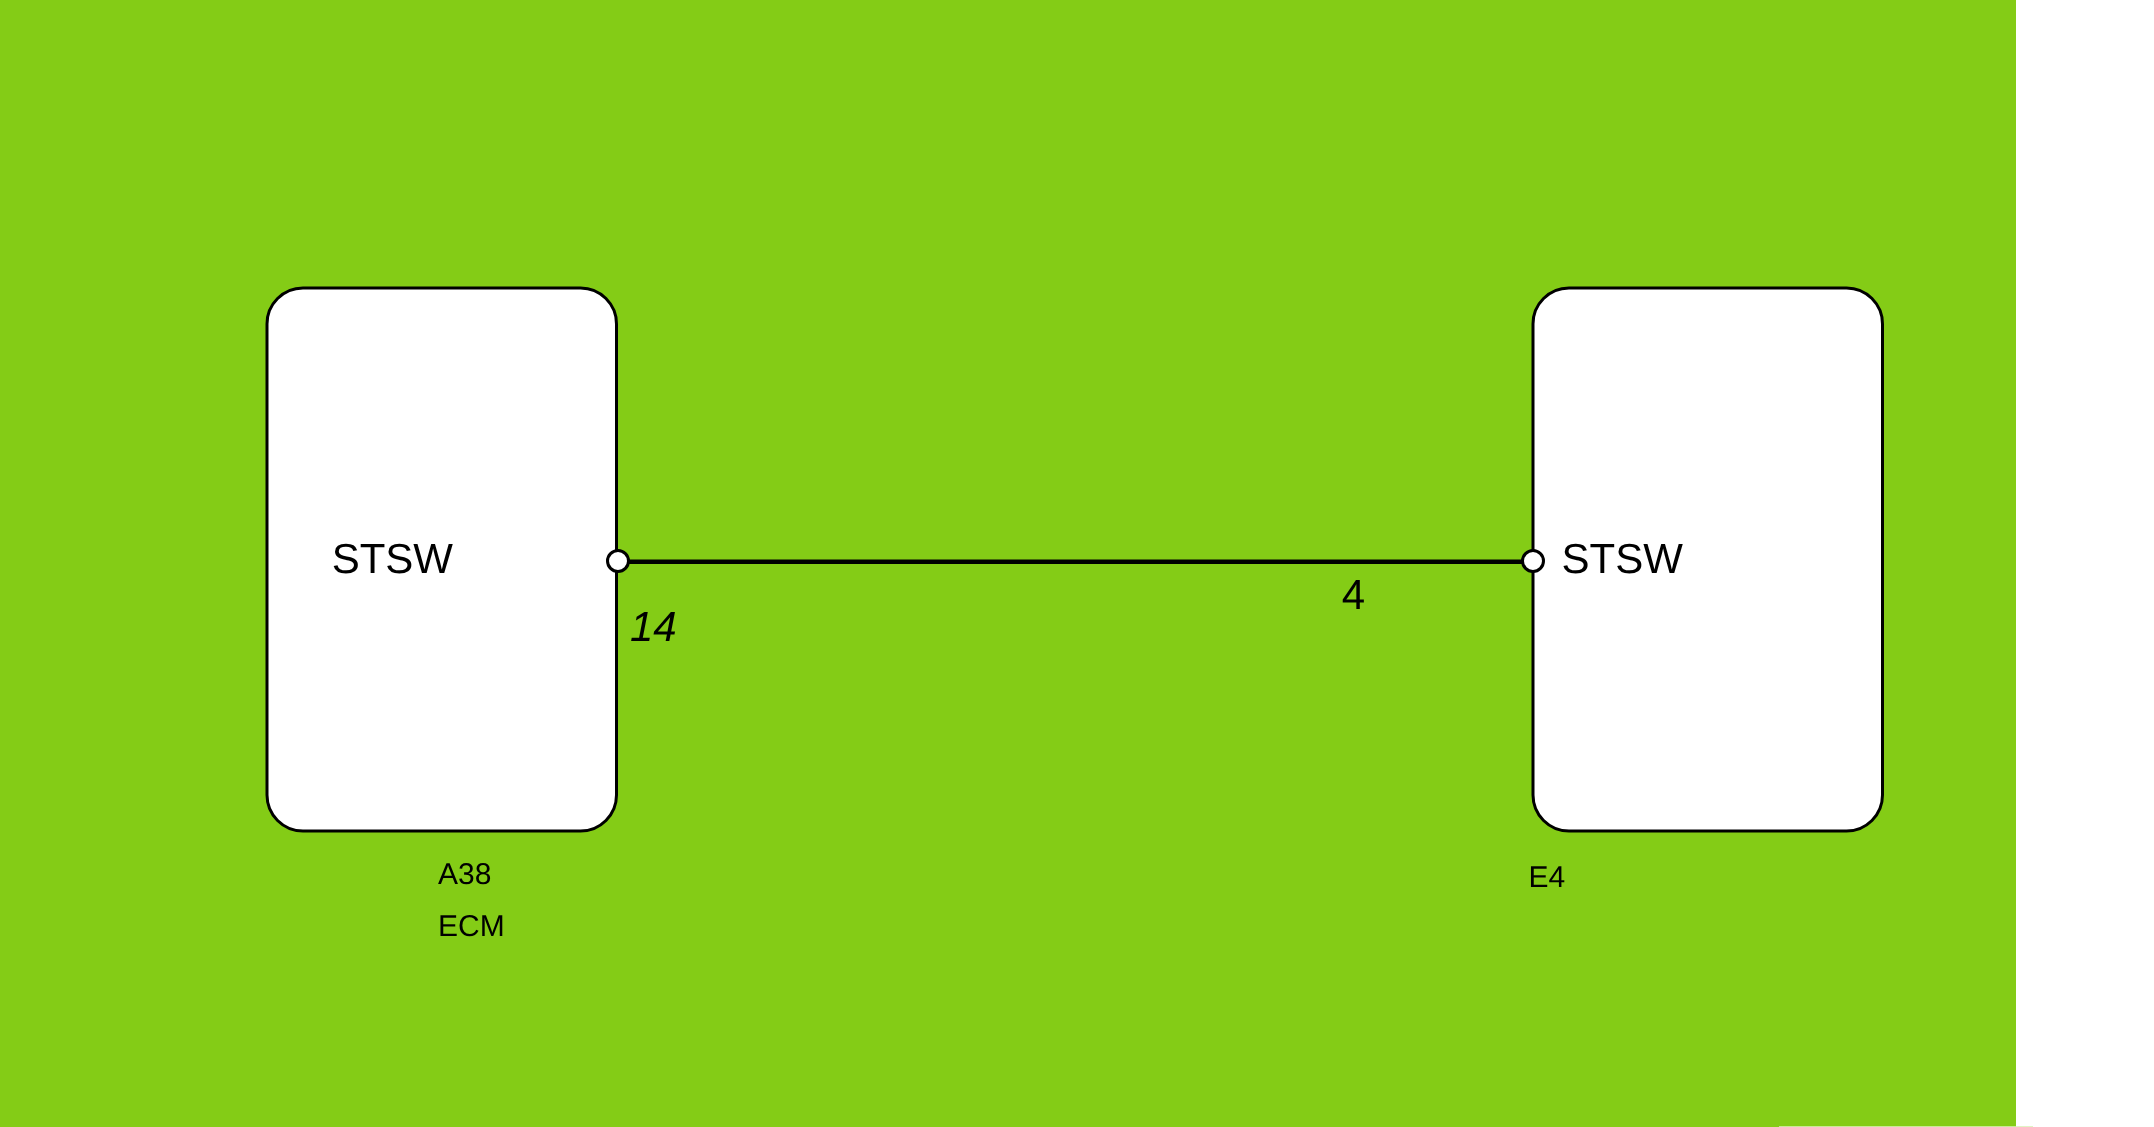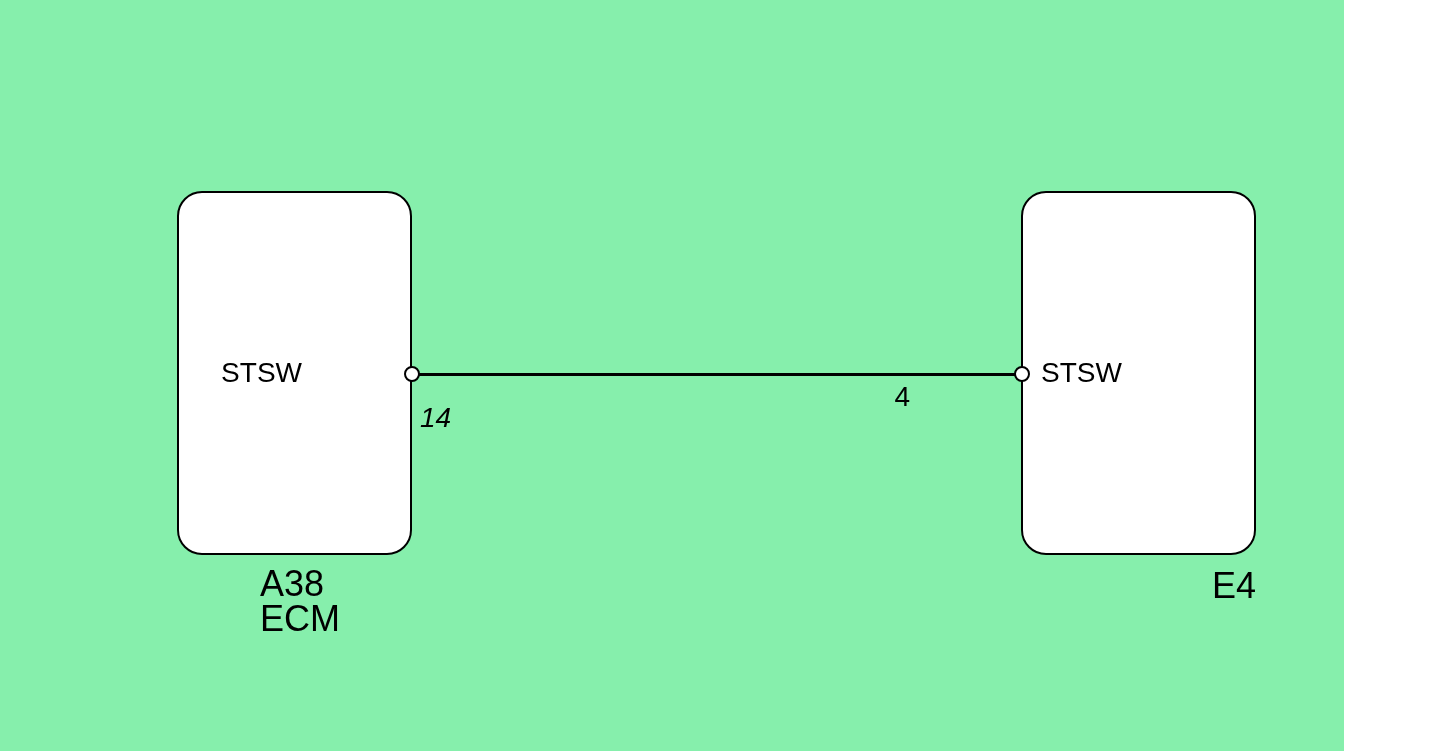--- a/index.html
+++ b/index.html
@@ -4,21 +4,21 @@
 <style>
   html, body {
     margin: 0;
     padding: 0;
     background: #ffffff;
   }
   .canvas {
     position: relative;
     width: 1344px;
     height: 751px;
-    background: #86efac;
+    background: #84cc16;
     overflow: hidden;
     font-family: "Liberation Sans", sans-serif;
     color: #000000;
   }
   .component-box {
     position: absolute;
     top: 191px;
     width: 235px;
     height: 364px;
     border: 2.5px solid #000000;
@@ -53,25 +53,26 @@
     font-size: 28px;
     line-height: 28px;
     white-space: nowrap;
   }
   .signal-left  { right: 1042px; top: 359px; text-align: right; }
   .signal-right { left: 1041px;  top: 359px; }
   .pin-left     { left: 420px;   top: 404px; font-style: italic; }
   .pin-right    { right: 434px;  top: 383px; text-align: right; }
   .component-label {
     position: absolute;
-    font-size: 36px;
+    font-size: 20px;
     line-height: 35px;
+    margin-left: 32px;
   }
   .label-left  { left: 260px; top: 566px; }
-  .label-right { left: 951px; top: 568px; width: 305px; text-align: right; }
+  .label-right { left: 987px; top: 568px; width: 305px; }
   .component-label .name { white-space: normal; }
 </style>
 </head>
 <body>
 
 <div class="canvas">
 
   <div class="component-box box-left"></div>
 
   <div class="component-box box-right"></div>

